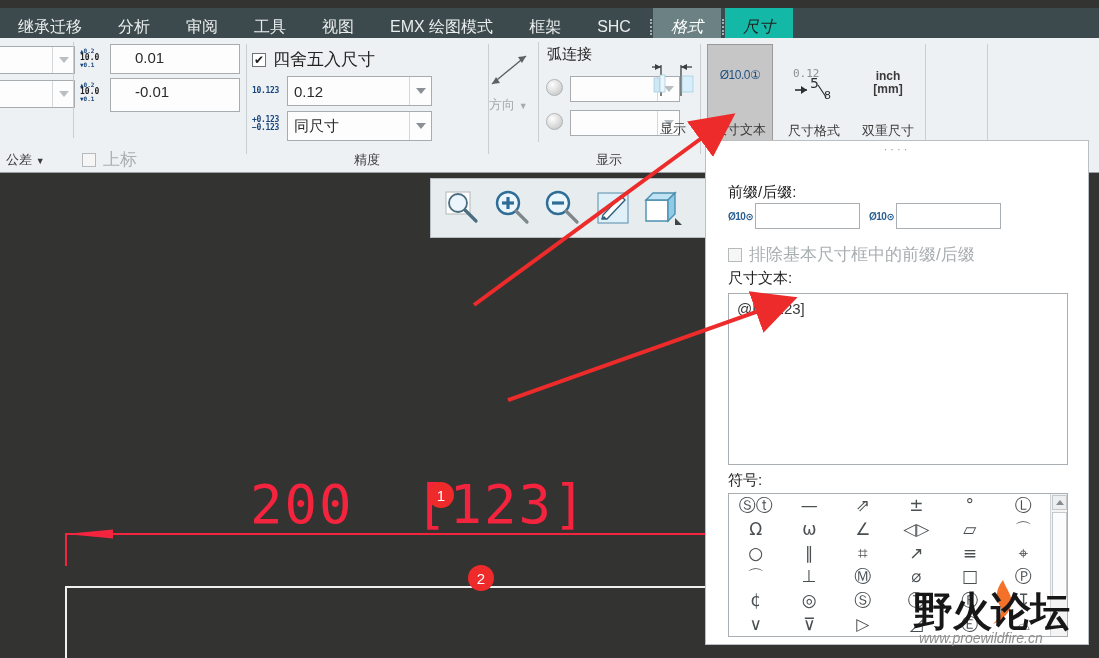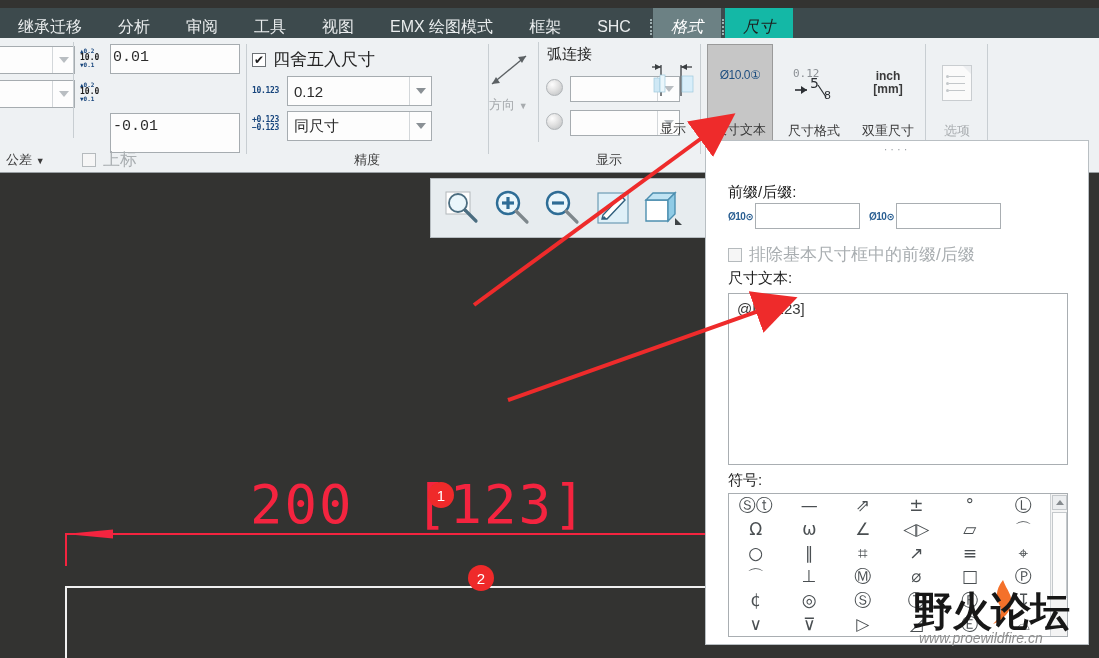--- a/index.html
+++ b/index.html
@@ -37,22 +37,22 @@
     position:absolute; bottom:4px; left:0; width:100%;
     text-align:center; font-size:13px; color:#3b3b3b;
   }
   .grpdiv{
     position:absolute; top:6px; width:1px; height:110px; background:#c8ced2;
   }
 
   
   .tbox{
     position:absolute; background:#fdfdfd; border:1px solid #a6acb0;
-    font-size:15px; color:#2b2b2b; padding:2px 2px; line-height:22px;
-    overflow:hidden; white-space:nowrap;font-family:Liberation Mono, monospace;
+    font-size:15px; color:#2b2b2b; padding:2px 24px; line-height:22px;
+    overflow:hidden; white-space:nowrap;
   }
   .combo{
     position:absolute; background:#fdfdfd; border:1px solid #a6acb0;
     display:flex; align-items:center;
   }
   .combo .cval{
     flex:1; font-size:15px; color:#2b2b2b; padding:0 6px;
     overflow:hidden; white-space:nowrap;
   }
   .combo .carr{
@@ -259,21 +259,21 @@
         <b class="mid">10.0</b>
         <b>▼0.1</b>
     </div>
     <div class="tbox" style="left:110px;top:6px;width:130px;height:30px;">0.01</div>
 
     <div class="tolicon" style="left:80px;top:43px;">
       <b>▲0.2</b>
         <b class="mid">10.0</b>
         <b>▼0.1</b>
     </div>
-    <div class="tbox" style="left:110px;top:40px;width:130px;height:40px;margin-top:35px;">-0.01</div>
+    <div class="tbox" style="left:110px;top:40px;width:130px;height:34px;">-0.01</div>
 
     <div class="chk" style="left:82px;top:110px;">
       <span class="chkbox empty"></span>
       <span class="chklab dis">上标</span>
     </div>
 
     <div style="position:absolute;left:6px;bottom:4px;font-size:13px;color:#3b3b3b;">
       <span>公差</span> <span style="font-size:9px;">▼</span>
     </div>
   </div>
@@ -383,33 +383,20 @@
 
   <div class="bigbtn" style="left:853px;top:6px;width:70px;height:100px;">
     <div class="bicon">
       <span class="inch-ic">inch<br>[mm]</span>
     </div>
     <div class="blab">双重尺寸</div>
   </div>
 
   <div class="grpdiv" style="left:925px;"></div>
 
-  <div class="bigbtn" style="left:928px;top:6px;width:58px;height:100px;">
-    <div class="bicon">
-      <div class="opt-ic">
-        <span class="opt-dot" style="top:9px"></span>
-          <span class="opt-line" style="top:10px"></span>
-        <span class="opt-dot" style="top:16px"></span>
-          <span class="opt-line" style="top:17px"></span>
-        <span class="opt-dot" style="top:23px"></span>
-          <span class="opt-line" style="top:24px"></span>
-      </div>
-    </div>
-    <div class="blab dis">选项</div>
-  </div>
 
   <div class="grpdiv" style="left:987px;"></div>
 </div>
 
 <div id="canvas">
 
   <div id="floattb">
     <div class="tbtn">
       <svg width="40" height="40" viewBox="0 0 40 40">
         <rect x="3" y="4" width="24" height="22" fill="#fdfdfd" stroke="#b3b8bb" stroke-width="1"></rect>

